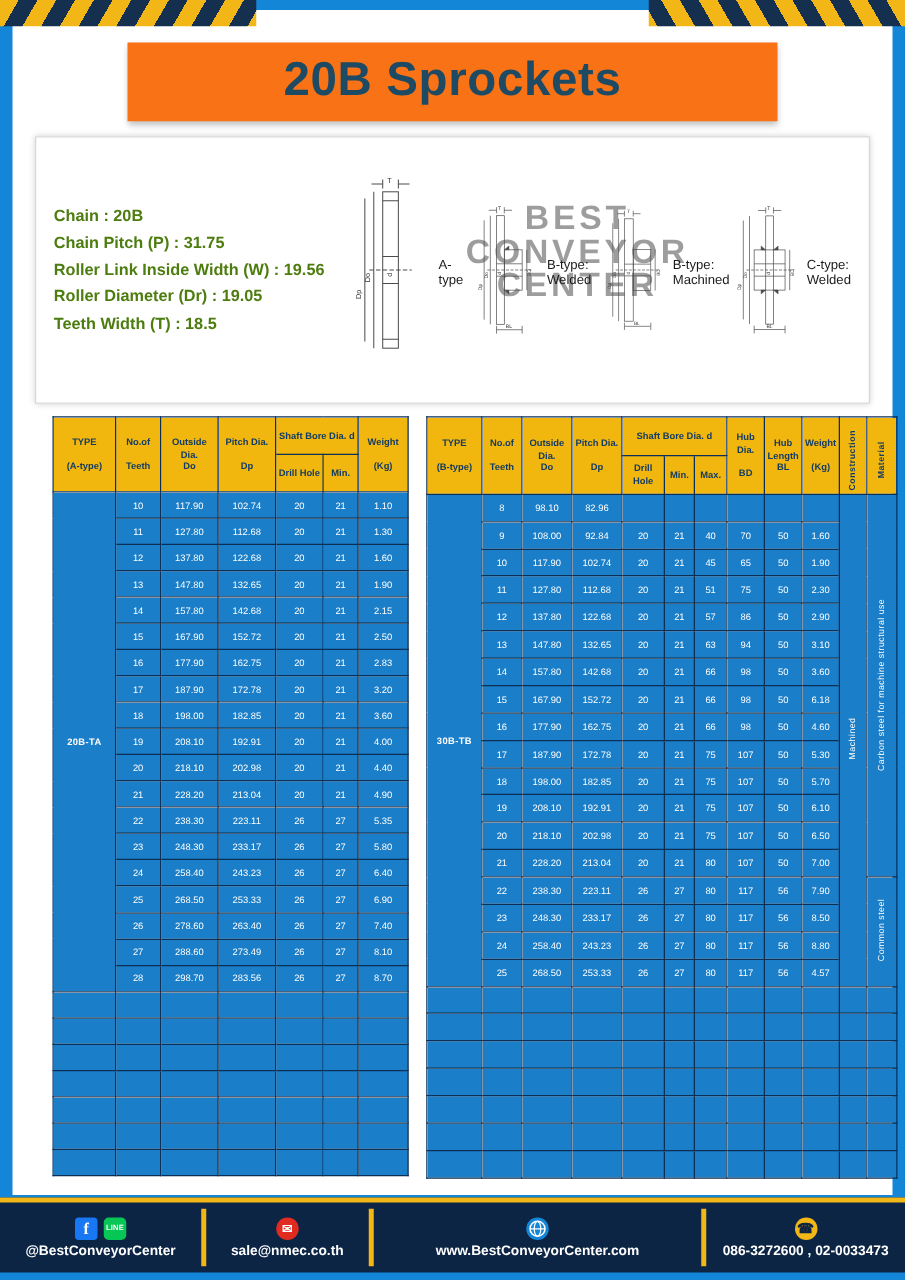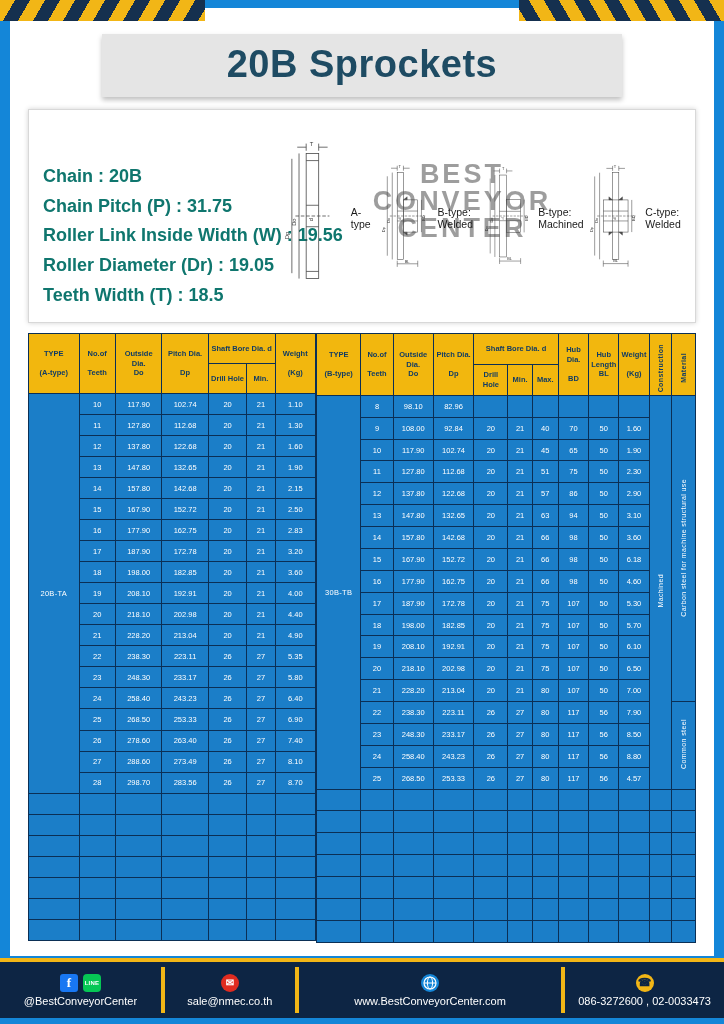--- a/index.html
+++ b/index.html
@@ -7,55 +7,55 @@
         font-family:"Liberation Sans",sans-serif;}
   .content{position:absolute;left:10px;top:8px;right:10px;bottom:68px;background:#ffffff;}
 
   
   .hazard{position:absolute;top:0;height:21px;width:205px;z-index:6;
           background:repeating-linear-gradient(120deg,#f2b616 0 13px,#15304f 13px 26px);}
   .hazard.left{left:0;}
   .hazard.right{right:0;transform:scaleX(-1);}
 
   
-  .title-banner{width:520px;margin:26px auto 12px;background:#e5e5e5;text-align:center;
+  .title-banner{width:520px;margin:26px auto 12px;background:#f97316;text-align:center;
                 padding:9px 0 11px;box-shadow:0 3px 5px rgba(0,0,0,.25);}
   .title-banner h1{margin:0;font-size:38px;font-weight:bold;color:#1e4b63;letter-spacing:.5px;}
 
   
   .diagram-box{position:relative;margin:0 18px;height:212px;border:1px solid #d8d8d8;
                box-shadow:0 0 5px rgba(0,0,0,.18);background:#fff;}
-  .specs{position:absolute;left:14px;top:52px;color:#0f766e;font-weight:bold;font-size:18px;line-height:1.65;}
+  .specs{position:absolute;left:14px;top:52px;color:#4d7c0f;font-weight:bold;font-size:13px;line-height:1.65;}
   .watermark{position:absolute;left:44%;top:24%;width:42%;text-align:center;color:#000000;opacity:.38;
              font-weight:bold;font-size:27px;line-height:1.0;letter-spacing:3px;white-space:pre-line;pointer-events:none;}
   .figures{position:absolute;left:245px;right:6px;top:6px;bottom:6px;display:flex;justify-content:space-between;}
   .figure{display:flex;flex-direction:row;align-items:center;justify-content:flex-end;width:104px;}
   .figure-label{font-size:10.5px;color:#1a1a1a;margin-top:3px;}
   .fig line,.fig rect{stroke:#4a4a4a;stroke-width:.9;fill:none;}
   .fig path{stroke:#4a4a4a;stroke-width:.6;}
   .fig text{font-size:6.5px;fill:#333;}
 
   
   .tables{display:flex;justify-content:space-between;margin:10px 18px 0;}
-  table.spk{border-collapse:collapse;table-layout:fixed;}
+  table.spk{border-collapse:collapse;table-layout:fixed;margin-left:14px;}
   #tableA{width:288px;height:608px;}
   #tableB{width:380px;height:608px;}
   .spk th,.spk td{border:1px solid #0b2f55;padding:0 1px;text-align:center;vertical-align:middle;overflow:hidden;}
   .spk th{background:#f2b70e;color:#123c63;font-size:7.5px;font-weight:bold;white-space:pre-line;line-height:1.3;height:29px;}
   .spk td{background:#1b7ec8;color:#ffffff;font-size:7.5px;height:20px;}
-  .type-cell{font-size:9.5px;font-weight:normal;letter-spacing:.3px;}
+  .type-cell{font-size:9.5px;font-weight:bold;letter-spacing:.3px;}
   .vert-cell span, th.vert-head span{display:inline-block;writing-mode:vertical-rl;transform:rotate(180deg);
       font-size:7px;letter-spacing:.4px;max-height:300px;}
   th.vert-head span{font-weight:bold;}
 
   
   .footer{position:absolute;left:0;right:0;bottom:6px;height:56px;background:#0d2544;
           border-top:4px solid #f2b616;display:flex;align-items:stretch;z-index:5;}
   .fsec{display:flex;flex-direction:column;align-items:center;justify-content:center;gap:3px;}
-  .fsec .flabel{color:#ffffff;font-weight:normal;font-size:11px;white-space:nowrap;}
+  .fsec .flabel{color:#ffffff;font-weight:bold;font-size:11px;white-space:nowrap;}
   .fdiv{width:4px;background:#f2b616;margin:5px 0;}
   .icons-row{display:flex;gap:5px;align-items:center;}
   .icon{display:inline-flex;align-items:center;justify-content:center;width:18px;height:18px;font-weight:bold;}
   .icon.fb{background:#1877f2;color:#fff;border-radius:3px;font-size:13px;font-family:"Liberation Serif",serif;}
   .icon.line{background:#06c755;color:#fff;border-radius:4px;font-size:6px;letter-spacing:.2px;}
   .icon.mail{background:#e02b20;color:#fff;border-radius:50%;font-size:10px;}
   .icon.globe{background:#1486d8;border-radius:50%;}
   .icon.phone{background:#f2b616;color:#0d2544;border-radius:50%;font-size:11px;}
 </style>
 </head>

